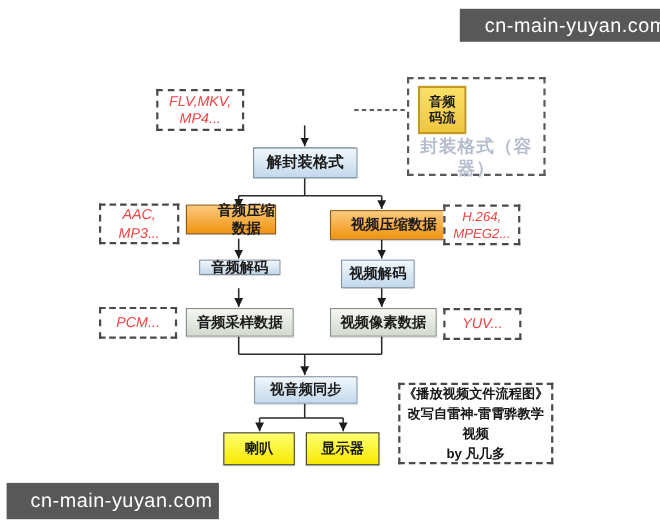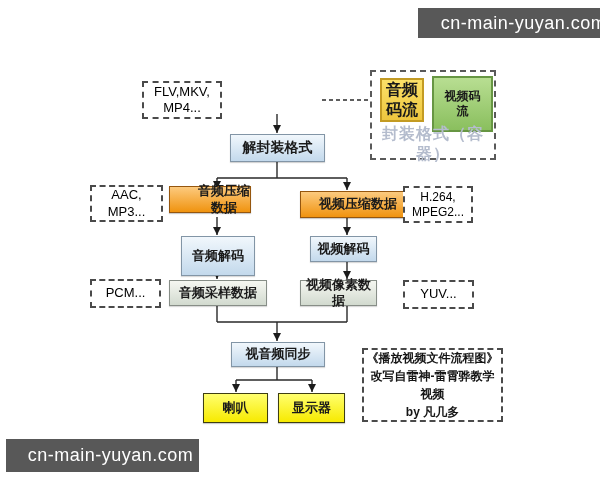--- a/index.html
+++ b/index.html
@@ -6,21 +6,21 @@
   #stage{
     position:relative;width:600px;height:480px;background:#ffffff;overflow:hidden;
     font-family:"Liberation Sans","DejaVu Sans",sans-serif;color:#1a1a1a;
   }
   #wires{position:absolute;left:0;top:0;z-index:1;}
   .node{
     position:absolute;z-index:2;display:flex;align-items:center;justify-content:center;
     text-align:center;box-sizing:border-box;white-space:pre-line;line-height:1.25;
   }
   .cn{font-weight:bold;font-size:13px;}
-  .dashed{border:2px dashed #4a4a4a;background:#ffffff;font-size:13px;color:#000000;}
+  .dashed{border:2px dashed #4a4a4a;background:#ffffff;font-size:13px;color:#ef4444;font-style:italic;}
   .grayb{background:linear-gradient(#f7f8f4,#ccd3cc);border:1px solid #878e87;box-shadow:0 1px 1px rgba(0,0,0,.15);}
   .blueb{background:linear-gradient(#f1f7fc,#c3d9ec);border:1px solid #8295a6;box-shadow:0 1px 1px rgba(0,0,0,.15);}
   .orangeb{background:linear-gradient(#fcca7e,#f0930f);border:1px solid #95560e;box-shadow:0 1px 1px rgba(0,0,0,.2);}
   .ggreenb{background:linear-gradient(#f5f7f1,#d2dacf);border:1px solid #878e87;box-shadow:0 1px 1px rgba(0,0,0,.15);}
   .yellowb{background:linear-gradient(#ffff6e,#f7ea00);border:1px solid #3e3e12;box-shadow:0 1px 1px rgba(0,0,0,.2);}
   .goldb{background:linear-gradient(#fbe169,#eec63e);border:2px solid #c39b23;}
   .greenb{background:linear-gradient(#b8de92,#8abf5e);border:2px solid #679643;}
   .containerbox{border:2px dashed #5a5a5a;background:transparent;}
   .containerlabel{color:#b4bccd;font-weight:bold;font-size:16px;letter-spacing:1px;}
   .watermark{
@@ -67,41 +67,39 @@
   </svg>
 
   <div class="watermark" style="left:418px;top:8px;width:179px;height:30px;">cn-main-yuyan.com</div>
   <div class="watermark" style="left:6px;top:439px;width:177px;height:33px;">cn-main-yuyan.com</div>
 
   <div class="node dashed" style="left:142px;top:81px;width:80px;height:38px;">FLV,MKV,
 MP4...</div>
   <div class="node grayb cn" style="left:231px;top:87px;width:92px;height:27px;margin-top:47px;">封装格式数据</div>
 
   <div class="node containerbox" style="left:370px;top:70px;width:126px;height:90px;"></div>
-  <div class="node goldb cn" style="left:380px;top:78px;width:44px;height:44px;font-size:16px;">音频
+  <div class="node goldb cn" style="left:380px;top:78px;width:44px;height:44px;font-size:12px;">音频
 码流</div>
-  <div class="node greenb cn" style="left:432px;top:76px;width:61px;height:56px;font-size:12px;">视频码
-流</div>
   <div class="node containerlabel" style="left:372px;top:135px;width:122px;height:18px;">封装格式（容器）</div>
 
   <div class="node blueb cn" style="left:230px;top:134px;width:95px;height:28px;font-size:14px;">解封装格式</div>
 
   <div class="node dashed" style="left:90px;top:185px;width:73px;height:37px;">AAC,
 MP3...</div>
   <div class="node orangeb cn" style="left:169px;top:186px;width:82px;height:27px;padding-left:28px;">音频压缩数据</div>
   <div class="node orangeb cn" style="left:300px;top:191px;width:116px;height:27px;">视频压缩数据</div>
   <div class="node dashed" style="left:403px;top:186px;width:70px;height:37px;font-size:12px;">H.264,
 MPEG2...</div>
 
-  <div class="node blueb cn" style="left:181px;top:236px;width:74px;height:40px;">音频解码</div>
+  <div class="node blueb cn" style="left:181px;top:236px;width:74px;height:14px;">音频解码</div>
   <div class="node blueb cn" style="left:310px;top:236px;width:67px;height:26px;">视频解码</div>
 
   <div class="node dashed" style="left:90px;top:279px;width:71px;height:29px;">PCM...</div>
   <div class="node ggreenb cn" style="left:169px;top:280px;width:98px;height:26px;">音频采样数据</div>
-  <div class="node ggreenb cn" style="left:300px;top:280px;width:77px;height:26px;">视频像素数据</div>
+  <div class="node ggreenb cn" style="left:300px;top:280px;width:97px;height:26px;">视频像素数据</div>
   <div class="node dashed" style="left:403px;top:280px;width:71px;height:29px;">YUV...</div>
 
   <div class="node blueb cn" style="left:231px;top:342px;width:94px;height:25px;">视音频同步</div>
 
   <div class="node yellowb cn" style="left:203px;top:393px;width:65px;height:30px;">喇叭</div>
   <div class="node yellowb cn" style="left:278px;top:393px;width:67px;height:30px;">显示器</div>
 
   <div class="node attrib" style="left:362px;top:348px;width:141px;height:74px;">《播放视频文件流程图》
 改写自雷神-雷霄骅教学
 视频

